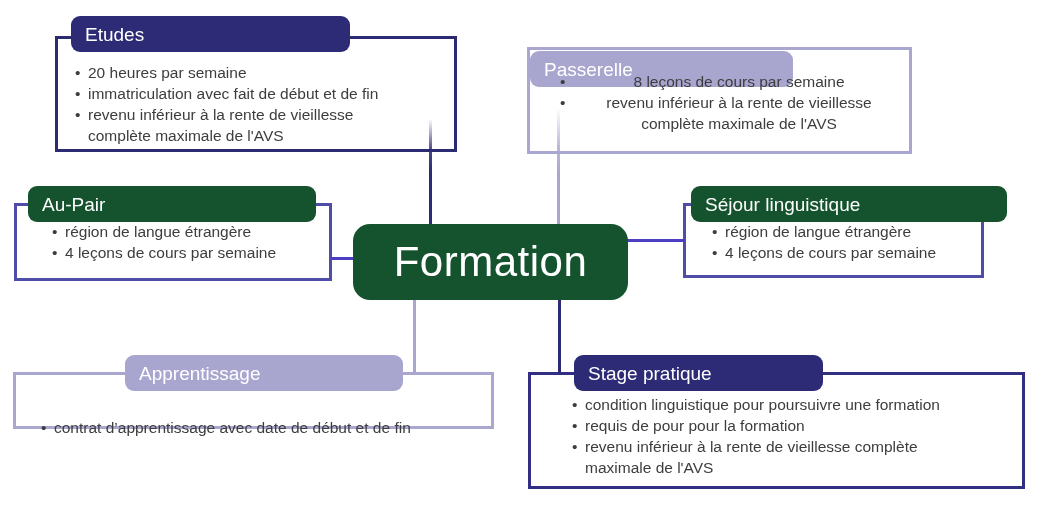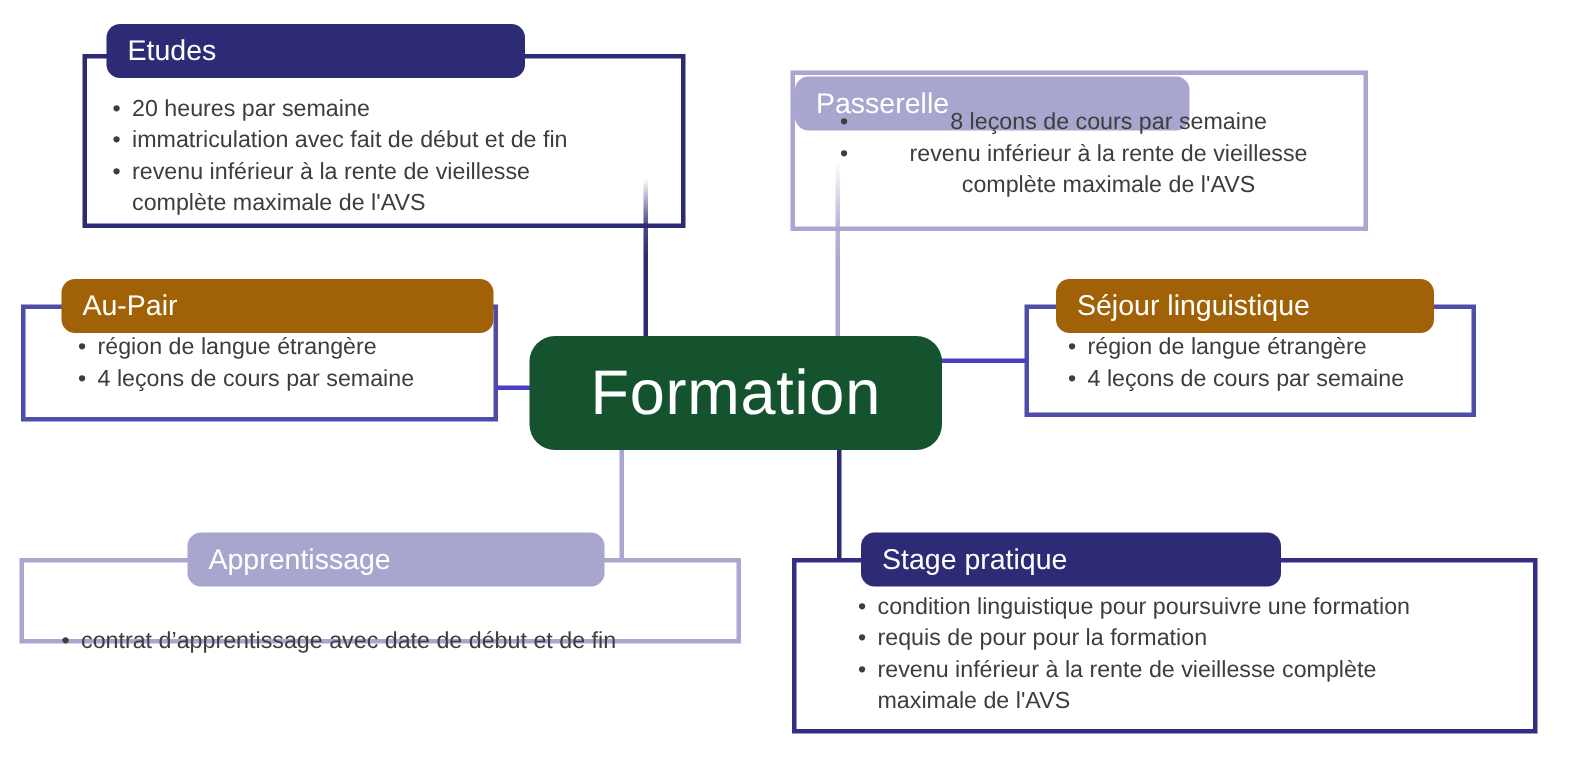--- a/index.html
+++ b/index.html
@@ -12,21 +12,21 @@
   .b-lav{border-color:#a9a7d0;}
   .b-ind{border-color:#504da8;}
   .b-stage{border-color:#312e83;}
   .hdr{
     position:absolute;height:36px;line-height:37px;border-radius:9px;
     color:#fff;font-size:19px;padding-left:14px;box-sizing:border-box;
     white-space:nowrap;overflow:hidden;
   }
   .h-navy{background:#2d2b76;}
   .h-lav{background:#a8a6cf;}
-  .h-pur{background:#a16207;margin-left:13px;}
+  .h-pur{background:#14532d;}
   .bullets{
     position:absolute;margin:0;padding:0;list-style:none;
     font-size:15.5px;line-height:21px;color:#3d3d3d;
   }
   .bullets li{position:relative;padding-left:13px;white-space:pre-line;}
   .bullets li::before{content:"\2022";position:absolute;left:0;top:0;}
   .line{position:absolute;}
   .ln-etudes{left:429px;top:54px;width:3px;height:171px;
     background:linear-gradient(to bottom,rgba(43,42,114,0) 0%,rgba(43,42,114,0) 38%,rgba(43,42,114,.85) 56%,#2b2a72 70%);}
   .ln-passerelle{left:557px;top:63px;width:3px;height:162px;
@@ -56,23 +56,23 @@
   <div class="line ln-etudes"></div>
   <div class="line ln-passerelle"></div>
   <div class="line ln-aupair"></div>
   <div class="line ln-sejour"></div>
   <div class="line ln-apprentissage"></div>
   <div class="line ln-stage"></div>
 
   <div class="hdr h-navy" style="left:71px;top:16px;width:279px;">Etudes</div>
   <div class="hdr h-lav" style="left:530px;top:27px;width:263px;margin-top:24px;">Passerelle</div>
   <div class="hdr h-pur" style="left:28px;top:186px;width:288px;">Au-Pair</div>
-  <div class="hdr h-pur" style="left:691px;top:186px;width:252px;">Séjour linguistique</div>
+  <div class="hdr h-pur" style="left:691px;top:186px;width:316px;">Séjour linguistique</div>
   <div class="hdr h-lav" style="left:113px;top:355px;width:278px;margin-left:12px;">Apprentissage</div>
-  <div class="hdr h-navy" style="left:574px;top:355px;width:280px;">Stage pratique</div>
+  <div class="hdr h-navy" style="left:574px;top:355px;width:249px;">Stage pratique</div>
 
   <ul class="bullets" style="left:75px;top:62px;width:372px;">
     <li>20 heures par semaine</li>
     <li>immatriculation avec fait de début et de fin</li>
     <li>revenu inférieur à la rente de vieillesse
 complète maximale de l'AVS</li>
   </ul>
 
   <ul class="bullets" style="left:560px;top:71px;width:345px;text-align:center;">
     <li>8 leçons de cours par semaine</li>

